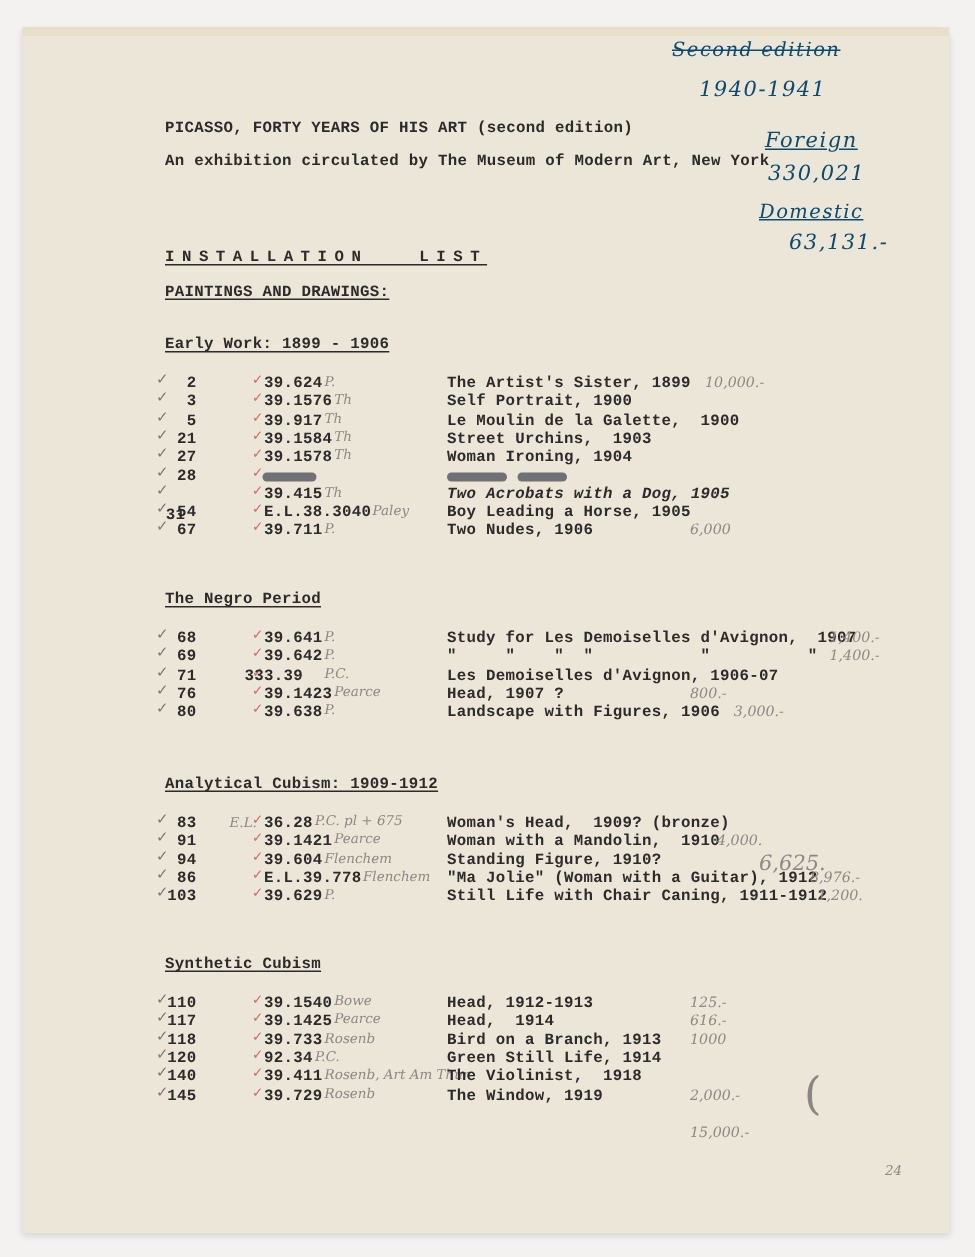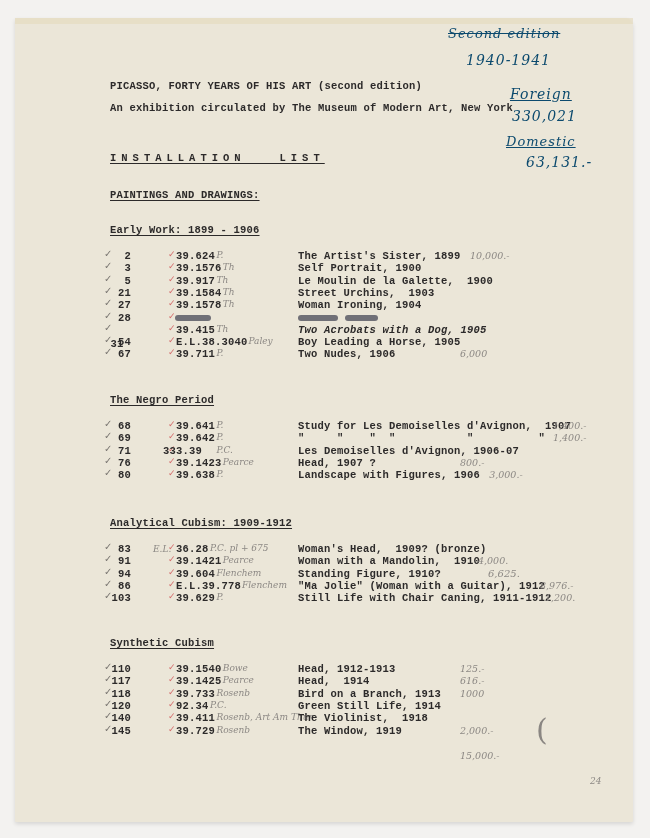--- a/index.html
+++ b/index.html
@@ -23,21 +23,21 @@
 
 <div class="hand hand-lg" style="left:448px;top:26px;text-decoration:line-through;font-size:13px;">Second edition</div>
 <div class="hand hand-lg" style="left:466px;top:52px;">1940-1941</div>
 <div class="hand hand-lg" style="left:510px;top:86px;text-decoration:underline;">Foreign</div>
 <div class="hand hand-lg" style="left:512px;top:108px;">330,021</div>
 <div class="hand hand-lg" style="left:506px;top:134px;text-decoration:underline;font-size:13px;">Domestic</div>
 <div class="hand hand-lg" style="left:526px;top:154px;">63,131.-</div>
 
 <div class="ty" style="left:110px;top:80px;">PICASSO, FORTY YEARS OF HIS ART (second edition)</div>
 <div class="ty" style="left:110px;top:102px;">An exhibition circulated by The Museum of Modern Art, New York</div>
-<div class="ty u" style="left:110px;top:152px;letter-spacing:5px;font-family:Liberation Mono, monospace;">INSTALLATION   LIST</div>
+<div class="ty u" style="left:110px;top:166px;letter-spacing:5px;font-family:Liberation Mono, monospace;">INSTALLATION   LIST</div>
 <div class="ty u" style="left:110px;top:189px;">PAINTINGS AND DRAWINGS:</div>
 
 <div id="sections">
     <div class="ty u" style="left: 110px; top: 224px;">Early Work: 1899 - 1906</div>
     <div class="check" style="left: 104px; top: 248px;">✓</div>
     <div class="ty num" style="left: 103px; top: 250px;">2</div>
     <div class="redcheck" style="left: 168px; top: 249px;">✓</div>
     <div class="ty" style="left: 176px; top: 250px;">39.624</div>
     <div class="hand hand-sm" style="left: 216.4px; top: 250px;">P.</div>
     <div class="ty" style="left: 298px; top: 250px;">The Artist's Sister, 1899</div>
@@ -140,21 +140,21 @@
     <div class="ty" style="left: 176px; top: 555.3px;">39.1421</div>
     <div class="hand hand-sm" style="left: 222.8px; top: 555.3px;">Pearce</div>
     <div class="ty" style="left: 298px; top: 555.3px;">Woman with a Mandolin,  1910</div>
     <div class="hand hand-sm" style="left: 478px; top: 555.3px; font-size: 9.5px;">4,000.</div>
     <div class="check" style="left: 104px; top: 565.6px;">✓</div>
     <div class="ty num" style="left: 103px; top: 567.6px;">94</div>
     <div class="redcheck" style="left: 168px; top: 566.6px;">✓</div>
     <div class="ty" style="left: 176px; top: 567.6px;">39.604</div>
     <div class="hand hand-sm" style="left: 216.4px; top: 567.6px;">Flenchem</div>
     <div class="ty" style="left: 298px; top: 567.6px;">Standing Figure, 1910?</div>
-    <div class="hand hand-sm" style="left: 488px; top: 567.6px; font-size: 10px;">6,625.</div>
+    <div class="hand hand-sm" style="left: 506px; top: 567.6px; font-size: 14px;">6,625.</div>
     <div class="check" style="left: 104px; top: 577.9px;">✓</div>
     <div class="ty num" style="left: 103px; top: 579.9px;">86</div>
     <div class="redcheck" style="left: 168px; top: 578.9px;">✓</div>
     <div class="ty" style="left: 176px; top: 579.9px;">E.L.39.778</div>
     <div class="hand hand-sm" style="left: 242px; top: 579.9px;">Flenchem</div>
     <div class="ty" style="left: 298px; top: 579.9px;">"Ma Jolie" (Woman with a Guitar), 1912</div>
     <div class="hand hand-sm" style="left: 540px; top: 579.9px; font-size: 9.5px;">8,976.-</div>
     <div class="check" style="left: 104px; top: 590.2px;">✓</div>
     <div class="ty num" style="left: 103px; top: 592.2px;">103</div>
     <div class="redcheck" style="left: 168px; top: 591.2px;">✓</div>

